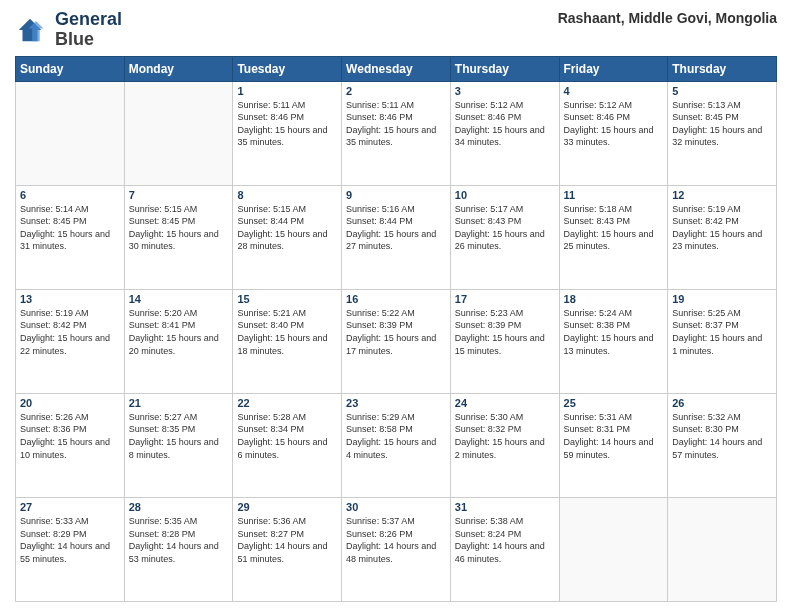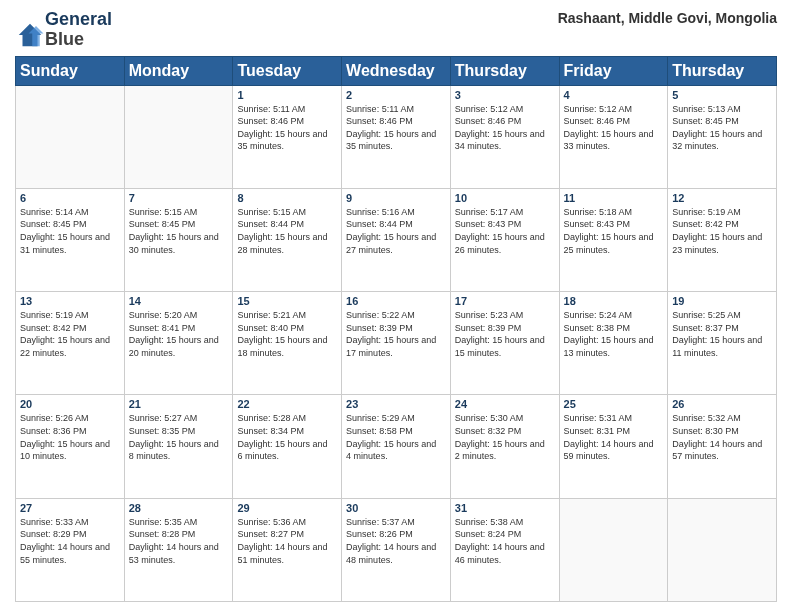--- a/index.html
+++ b/index.html
@@ -18,22 +18,22 @@
       flex-direction: column;
     }
     .header {
       display: flex;
       align-items: flex-start;
       justify-content: space-between;
       margin-bottom: 6px;
     }
     .logo {
       display: flex;
-      align-items: flex-end;
-      gap: 0;
+      align-items: center;
+      gap: 10px;
     }
     .logo-text {
       font-size: 18px;
       font-weight: bold;
       color: #1a3a5c;
       line-height: 1.1;
     }
     .logo-text span {
       color: #404040;
     }
@@ -58,21 +58,21 @@
     .calendar {
       flex: 1;
       border: 1px solid #ccc;
       border-collapse: collapse;
       width: 100%;
       table-layout: fixed;
     }
     .calendar th {
       background: #2a6099;
       color: #fff;
-      font-size: 16px;
+      font-size: 12px;
       font-weight: bold;
       padding: 5px 4px;
       text-align: left;
       border: 1px solid #1e4d7a;
     }
     .calendar td {
       border: 1px solid #ccc;
       vertical-align: top;
       padding: 3px 4px;
       font-size: 9px;
@@ -261,21 +261,21 @@
             <span class="cell-line">Sunrise: 5:24 AM</span>
             <span class="cell-line">Sunset: 8:38 PM</span>
             <span class="cell-line">Daylight: 15 hours and</span>
             <span class="cell-line">13 minutes.</span>
           </td>
           <td>
             <span class="day-num">19</span>
             <span class="cell-line">Sunrise: 5:25 AM</span>
             <span class="cell-line">Sunset: 8:37 PM</span>
             <span class="cell-line">Daylight: 15 hours and</span>
-            <span class="cell-line">11 minutes.</span>
+            <span class="cell-line">1 minutes.</span>
           </td>
         </tr>
         <tr>
           <td>
             <span class="day-num">20</span>
             <span class="cell-line">Sunrise: 5:26 AM</span>
             <span class="cell-line">Sunset: 8:36 PM</span>
             <span class="cell-line">Daylight: 15 hours and</span>
             <span class="cell-line">10 minutes.</span>
           </td>

